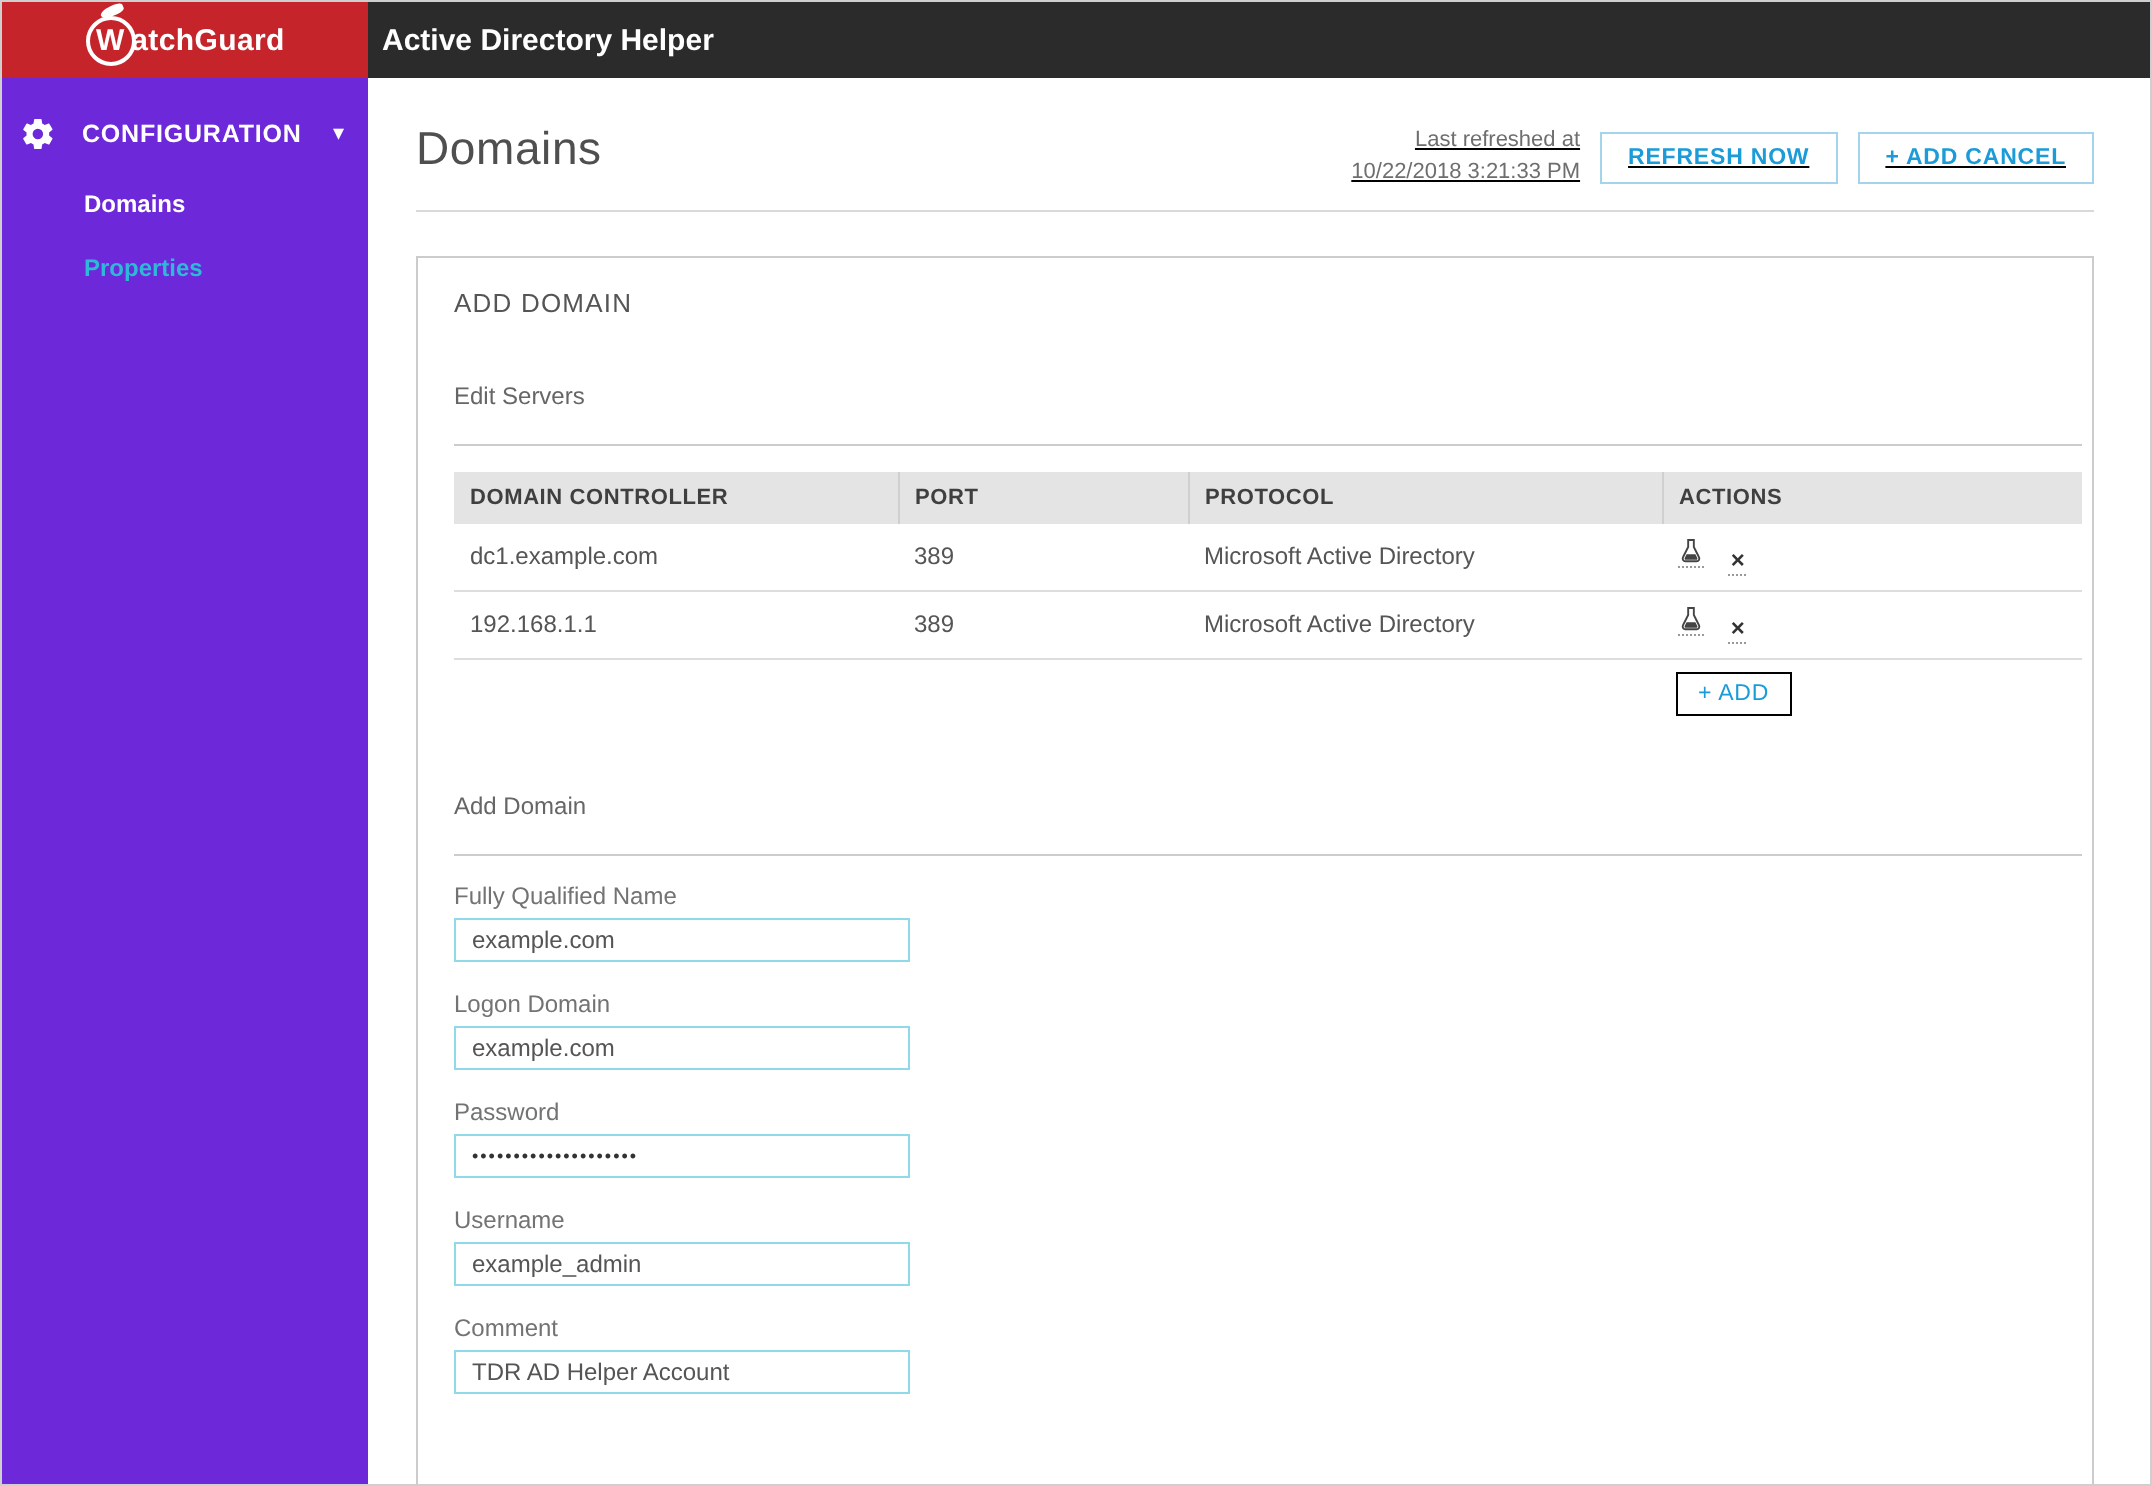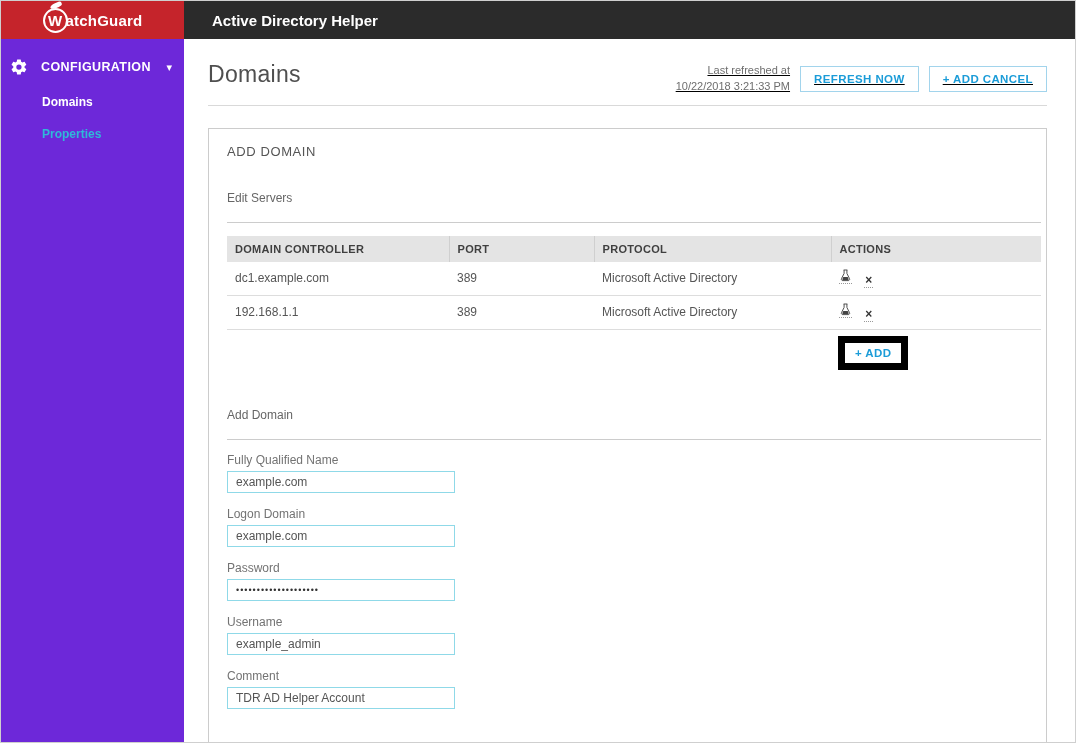--- a/index.html
+++ b/index.html
@@ -9,21 +9,21 @@
 
   
   .topbar { height:38px; background:#2b2b2b; display:flex; align-items:stretch; }
   .brand { width:183px; background:#c5242b; display:flex; align-items:center; justify-content:center; flex:0 0 183px; }
   .logo { display:flex; align-items:center; color:#fff; font-weight:bold; }
   .logo-circle { position:relative; width:25px; height:25px; border:2px solid #fff; border-radius:50%;
                  display:flex; align-items:center; justify-content:center; font-size:15px; }
   .logo-comet { position:absolute; top:-7px; left:5px; width:12px; height:5px; background:#fff;
                 border-radius:60% 40% 40% 60%; transform:rotate(-24deg); }
   .logo-rest { font-size:15px; margin-left:-2px; letter-spacing:0.2px; }
-  .topbar-title { color:#fff; font-size:15px; font-weight:bold; display:flex; align-items:center; padding-left:28px; }
+  .topbar-title { color:#fff; font-size:15px; font-weight:bold; display:flex; align-items:center; padding-left:7px; }
 
   
   .body { display:flex; height:703px; }
   .sidebar { flex:0 0 183px; background:#6d28d9; color:#fff; padding-top:9px; }
   .main { flex:1; background:#fff; padding:22px 28px 0 24px; overflow:hidden; }
 
   
   .side-head { display:flex; align-items:center; padding:10px 10px 10px 9px; cursor:pointer; }
   .side-head .gear { width:18px; height:18px; display:flex; }
   .side-head .label { flex:1; margin-left:13px; font-size:12.5px; font-weight:bold; letter-spacing:0.4px; }
@@ -52,21 +52,21 @@
              padding:7px 8px; }
   thead th + th { border-left:1px solid #cfcfcf; }
   th.c1 { width:222px; } th.c2 { width:145px; } th.c3 { width:237px; }
   tbody td { font-size:12px; color:#555; padding:7px 8px; border-bottom:1px solid #ddd; background:#fff; }
   .action-link { display:inline-block; border-bottom:1px dotted #999; padding:0 1px 1px; margin-right:9px;
                  color:#333; cursor:pointer; line-height:1; }
   .action-link svg { display:block; }
   .x-glyph { font-size:12px; font-weight:bold; color:#333; }
 
   .add-btn-row { margin-top:6px; }
-  .btn-add { margin-left:611px; background:#fff; border:7px solid #000000; color:#1b9cd8; font-weight:bold;
+  .btn-add { margin-left:611px; background:#fff; border:1px solid #000000; color:#1b9cd8; font-weight:normal;
              font-size:11.5px; letter-spacing:0.4px; padding:4px 10px; cursor:pointer;
              font-family:"Liberation Sans", sans-serif; }
 
   
   .add-domain-section { margin-top:38px; width:818px; max-width:100%; }
   .form-field { margin-bottom:14px; }
   .form-field label { display:block; font-size:12px; color:#737373; margin-bottom:4px; }
   .form-field input { width:228px; height:22px; border:1px solid #8fd9e8; font-size:12px; color:#555;
                       padding:0 8px; outline:none; font-family:"Liberation Sans", sans-serif; }
   .form-field input.pwd { font-size:9px; letter-spacing:1px; color:#333; }

